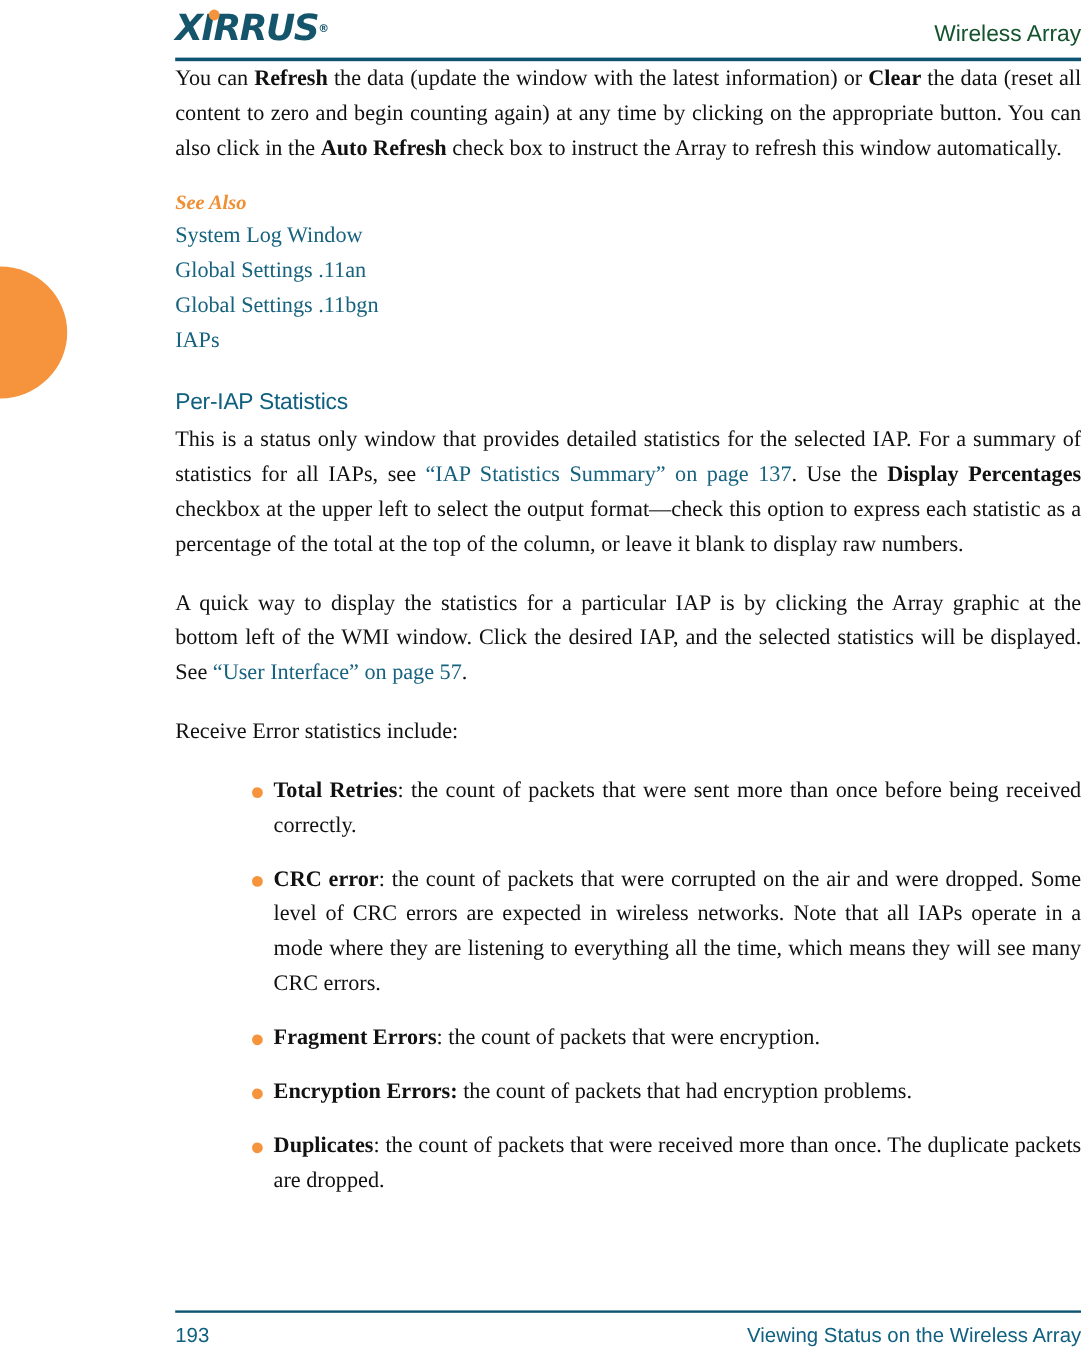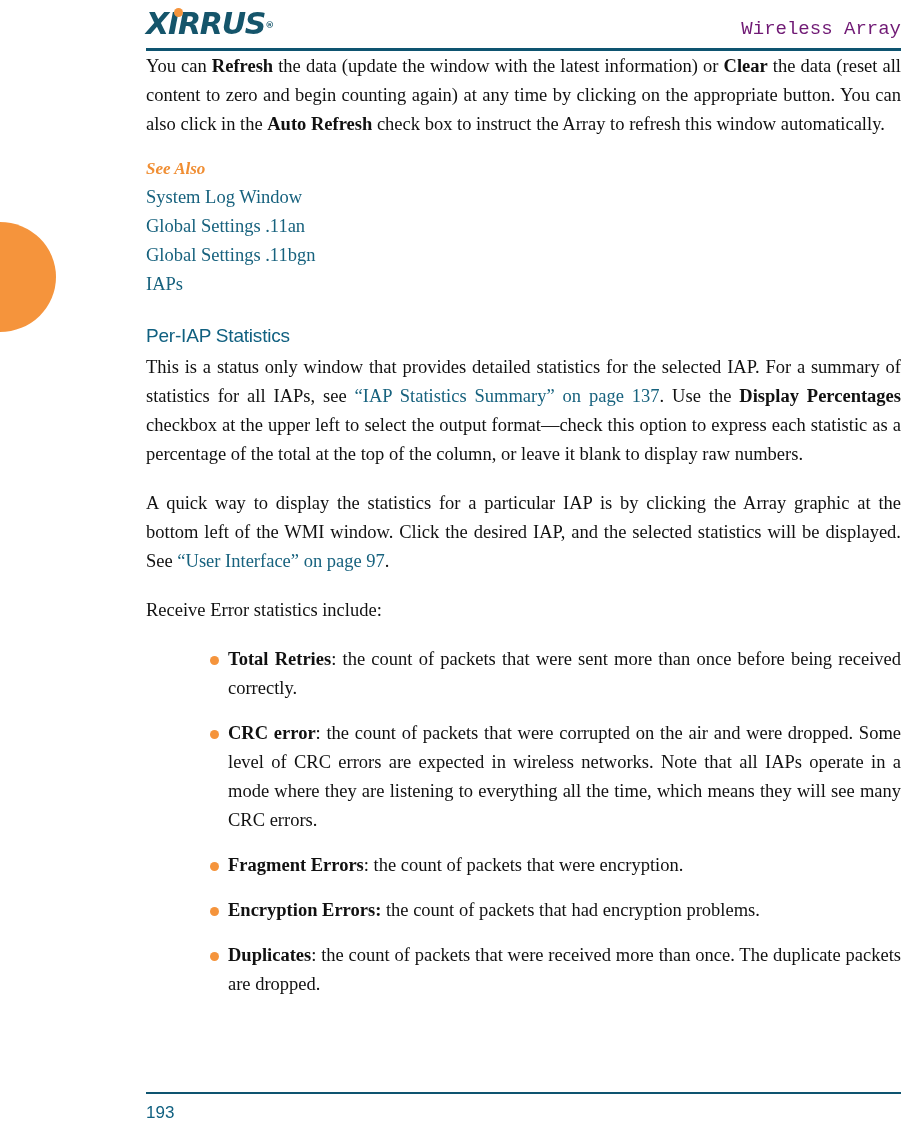--- a/index.html
+++ b/index.html
@@ -70,23 +70,23 @@
     font-family: "DejaVu Sans", sans-serif;
     font-size: 9px;
     color: #15556B;
     vertical-align: super;
     font-weight: bold;
   }
   #header-title {
     position: absolute;
     right: 0px;
     top: 18px;
-    font-family: Liberation Mono, monospace;
+    font-family: Liberation Sans, sans-serif;
     font-size: 19px;
-    color: #701a75;
+    color: #14532d;
     white-space: nowrap;
   }
   #header-rule {
     position: absolute;
     left: 0;
     right: 0;
     top: 48px;
     height: 3px;
     background: #0E5470;
   }
@@ -195,32 +195,33 @@
     <a class="see-also-link" href="#">System Log Window</a>
     <a class="see-also-link" href="#">Global Settings .11an</a>
     <a class="see-also-link" href="#">Global Settings .11bgn</a>
     <a class="see-also-link" href="#">IAPs</a>
   </div>
 
   <h2 class="section-head">Per-IAP Statistics</h2>
 
   <p class="para"><span>This is a status only window that provides detailed statistics for the selected IAP. For a summary of statistics for all IAPs, see </span><a class="link" href="#" style="text-decoration:none">“IAP Statistics Summary” on page 137</a><span>. Use the </span><span class="b">Display Percentages</span><span> checkbox at the upper left to select the output format—check this option to express each statistic as a percentage of the total at the top of the column, or leave it blank to display raw numbers.</span></p>
 
-  <p class="para"><span>A quick way to display the statistics for a particular IAP is by clicking the Array graphic at the bottom left of the WMI window. Click the desired IAP, and the selected statistics will be displayed. See </span><a class="link" href="#" style="text-decoration:none">“User Interface” on page 97</a><span>.</span></p>
+  <p class="para"><span>A quick way to display the statistics for a particular IAP is by clicking the Array graphic at the bottom left of the WMI window. Click the desired IAP, and the selected statistics will be displayed. See </span><a class="link" href="#" style="text-decoration:none">“User Interface” on page 57</a><span>.</span></p>
 
   <p class="para last-left">Receive Error statistics include:</p>
 
   <ul id="bullets">
     <li class="bullet-item"><span class="b">Total Retries</span><span>:</span><span> the count of packets that were sent more than once before being received correctly.</span></li>
     <li class="bullet-item"><span class="b">CRC error</span><span>:</span><span> the count of packets that were corrupted on the air and were dropped. Some level of CRC errors are expected in wireless networks. Note that all IAPs operate in a mode where they are listening to everything all the time, which means they will see many CRC errors.</span></li>
     <li class="bullet-item"><span class="b">Fragment Errors</span><span>:</span><span> the count of packets that were encryption.</span></li>
     <li class="bullet-item"><span class="b">Encryption Errors:</span><span></span><span> the count of packets that had encryption problems.</span></li>
     <li class="bullet-item"><span class="b">Duplicates</span><span>:</span><span> the count of packets that were received more than once. The duplicate packets are dropped.</span></li>
   </ul>
 
   <div id="footer">
     <div id="footer-rule"></div>
     <div id="footer-row">
       <span>193</span>
+      <span>Viewing Status on the Wireless Array</span>
     </div>
   </div>
 
 </div>
 
 </body></html>

